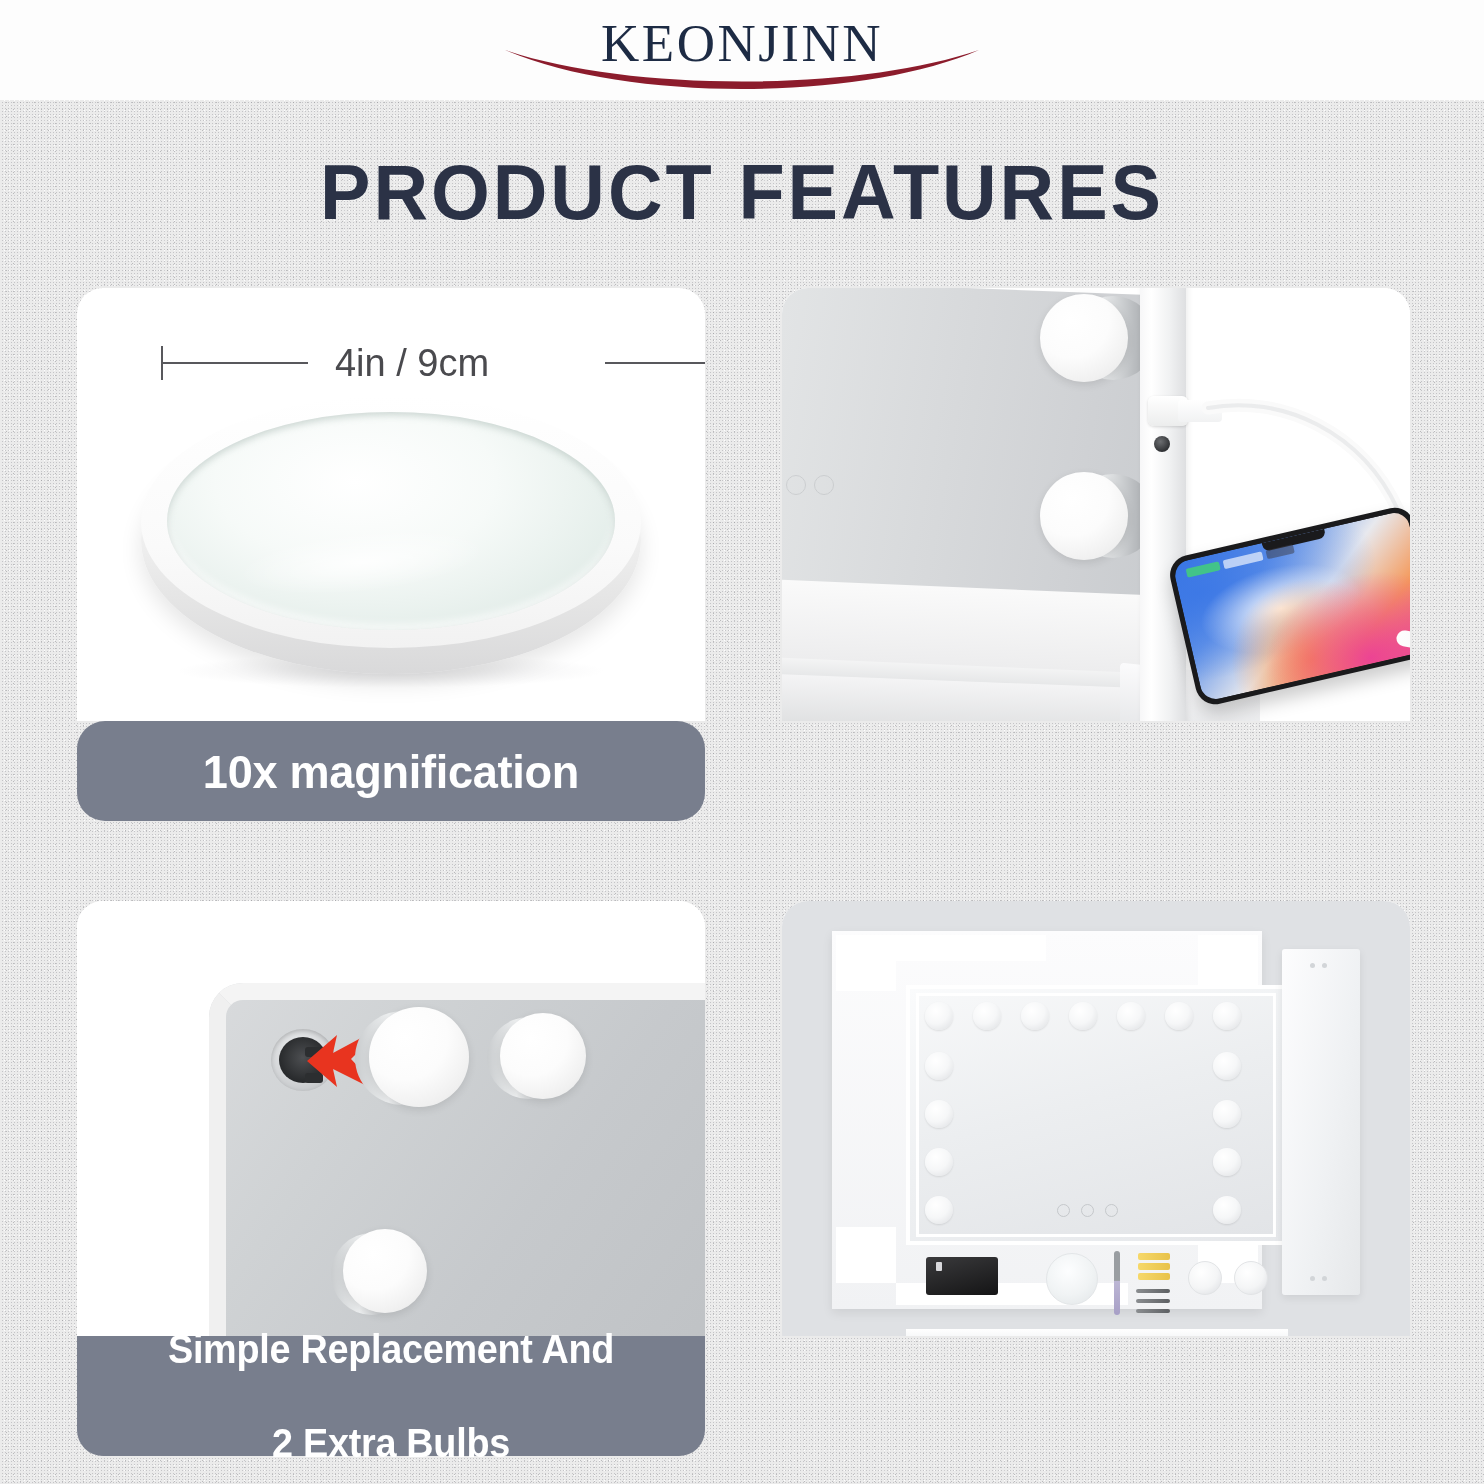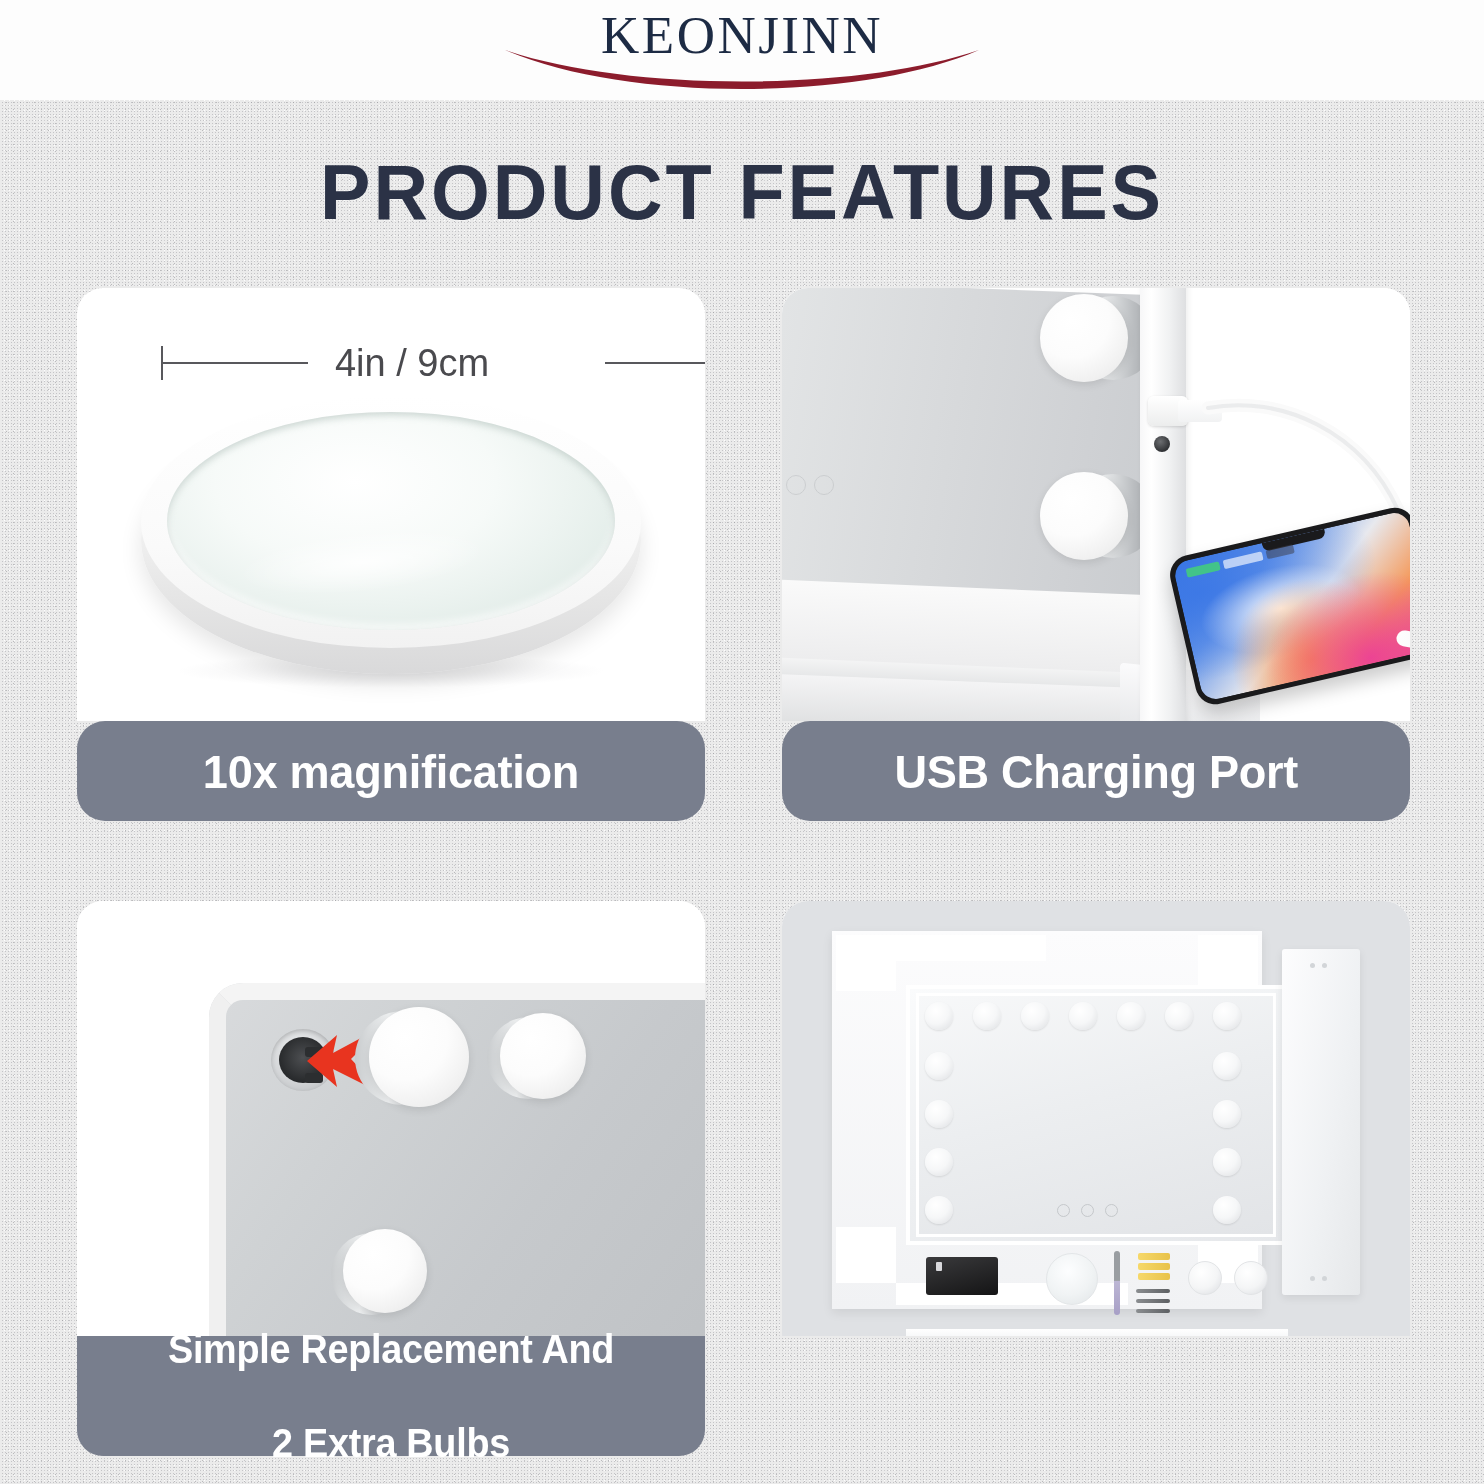--- a/index.html
+++ b/index.html
@@ -39,21 +39,21 @@
   .brand-inner {
     position: absolute;
     left: 50%;
     top: 4px;
     transform: translateX(-50%);
     width: 470px;
     height: 92px;
   }
   .brand-name {
     position: absolute;
-    left: 0; top: 0;
+    left: 0; top: 8px;
     width: 470px;
     text-align: center;
     font-family: "Liberation Serif", serif;
     font-size: 53px;
     letter-spacing: 2.5px;
     color: #1d2b44;
     line-height: 62px;
     white-space: nowrap;
   }
   .brand-swoosh {
@@ -630,23 +630,20 @@
               <div class="p2-sb-block g"></div>
               <div class="p2-sb-block w"></div>
               <div class="p2-sb-block d"></div>
             </div>
           </div>
         </div>
         <div class="p2-cable-tail"></div>
 
       </div>
     </div>
-    <div class="caption">
-      <span>USB Charging Port</span>
-    </div>
   </div>
 
   <div class="card c3">
     <div class="card-photo">
       <div class="p3">
 
         <div class="p3-mirror"></div>
         <div class="p3-frame"></div>
 
         <div class="p3-socket">

